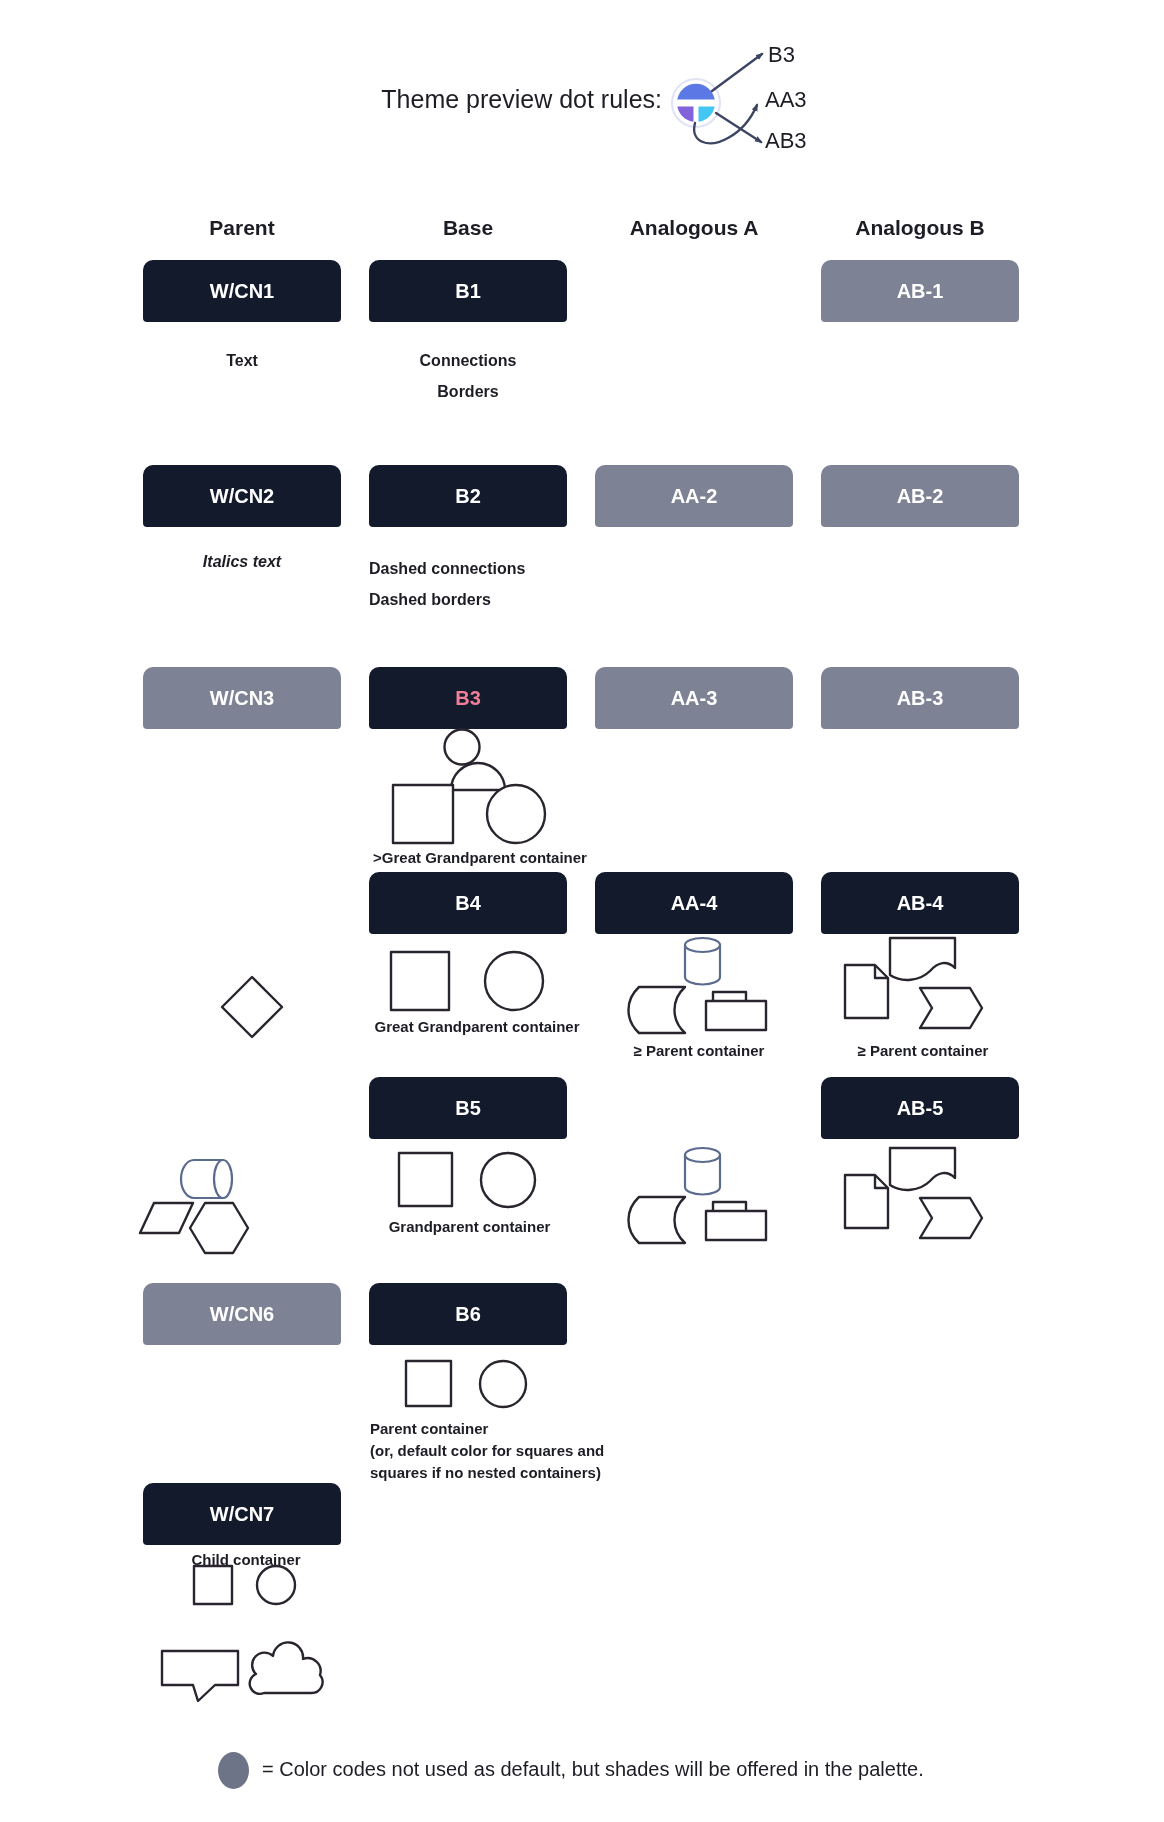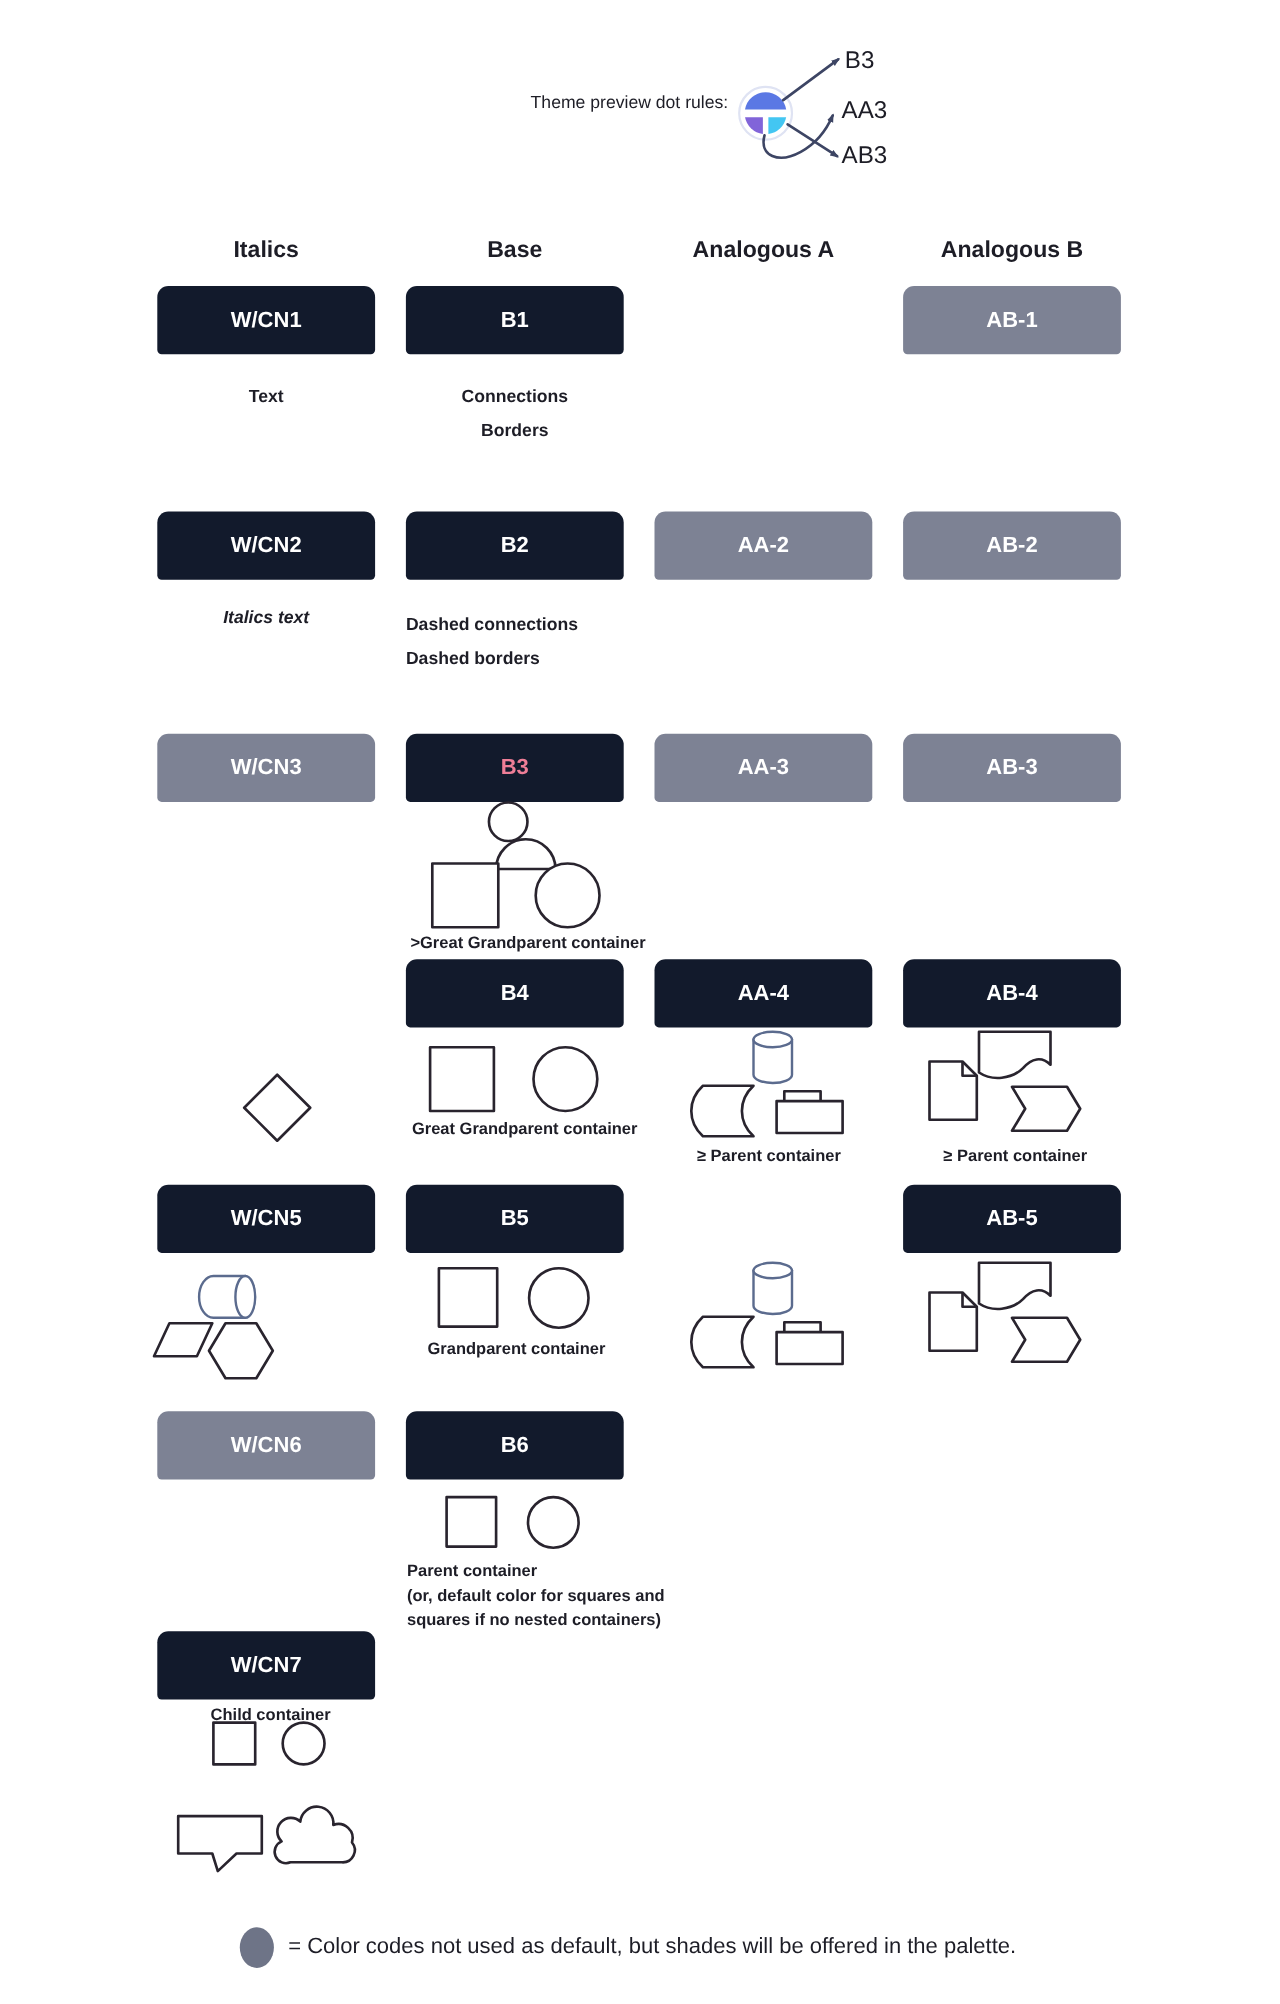--- a/index.html
+++ b/index.html
@@ -2,21 +2,21 @@
 <html style="--swatch-dark: #121a2c; --swatch-gray: #7d8294; --accent-pink: #ef7e97; --dot-blue: #5b78e4; --dot-purple: #8164d9; --dot-cyan: #43c6f2; --ring: #dfe3f3; --arrow-navy: #3d4564; --shape-stroke: #29242e; --cylinder-stroke: #5b6b8e; --legend-gray: #6e7487; --text-dark: #1d1d26;"><head>
 <meta charset="utf-8">
 <style>
   html,body{margin:0;padding:0;background:#fff;}
   .canvas{
     position:relative;width:1164px;height:1822px;background:#fff;overflow:hidden;
     font-family:"Liberation Sans",sans-serif;color:var(--text-dark,#1d1d26);
   }
   .title{
     position:absolute;left:300px;top:85px;width:362px;text-align:right;
-    font-size:16px;font-weight:400;color:var(--text-dark);
+    font-size:25px;font-weight:400;color:var(--text-dark);
   }
   .col-header{
     position:absolute;top:216px;width:198px;text-align:center;
     font-size:21px;font-weight:700;color:var(--text-dark);
   }
   .swatch{
     position:absolute;width:198px;height:62px;border-radius:10px 10px 4px 4px;
     color:#fff;font-size:20px;font-weight:700;text-align:center;line-height:62px;
   }
   .swatch.dark{background:var(--swatch-dark);}
@@ -64,21 +64,21 @@
     <path class="slice-purple" d="M43.5,84.5 L43.5,99.8 A19,19 0 0 1 27.3,84.5 Z"></path>
     <path class="slice-cyan" d="M48.5,84.5 L64.7,84.5 A19,19 0 0 1 48.5,99.8 Z"></path>
     <path class="arrow" d="M62,69 L112,32" marker-end="url(#ah)"></path>
     <path class="arrow" d="M45,101 C40,120 58,127 78,116 C91,109 101,97 107,83" marker-end="url(#ah)"></path>
     <path class="arrow" d="M66,91 L111,120" marker-end="url(#ah)"></path>
     <text class="dot-label" x="118" y="40">B3</text>
     <text class="dot-label" x="115" y="85">AA3</text>
     <text class="dot-label" x="115" y="126">AB3</text>
   </svg>
 
-  <div class="col-header" style="left:143px">Italics</div>
+  <div class="col-header" style="left:143px">Parent</div>
   <div class="col-header" style="left:369px">Base</div>
   <div class="col-header" style="left:595px">Analogous A</div>
   <div class="col-header" style="left:821px">Analogous B</div>
 
   <div class="swatch dark" style="left:143px;top:260px">W/CN1</div>
   <div class="swatch dark" style="left:369px;top:260px">B1</div>
   <div class="swatch gray" style="left:821px;top:260px">AB-1</div>
   <div class="note big center" style="left:143px;top:345px;width:198px">Text</div>
   <div class="note big center" style="left:369px;top:345px;width:198px">
     <div>Connections</div>
@@ -132,21 +132,20 @@
   <div class="note small center" style="left:604px;top:1040px;width:190px">≥ Parent container</div>
 
   <svg class="shape-svg" style="left:835px;top:930px" width="160" height="105" viewBox="0 0 160 105">
     <path class="stroked" d="M10,35 L40,35 L53,48 L53,88 L10,88 Z"></path>
     <path class="foldline" d="M40,35 L40,48 L53,48"></path>
     <path class="stroked" d="M55,8 L120,8 L120,38 C112,30 103,32 95,41 C85,51 67,53 55,45 Z"></path>
     <path class="stroked" d="M85,58 L135,58 L147,78 L135,98 L85,98 L97,78 Z"></path>
   </svg>
   <div class="note small center" style="left:828px;top:1040px;width:190px">≥ Parent container</div>
 
-  <div class="swatch dark" style="left:143px;top:1077px">W/CN5</div>
   <div class="swatch dark" style="left:369px;top:1077px">B5</div>
   <div class="swatch dark" style="left:821px;top:1077px">AB-5</div>
 
   <svg class="shape-svg" style="left:130px;top:1145px" width="130" height="115" viewBox="0 0 130 115">
     <path class="cyl" d="M93,15 L64,15 A13,19 0 0 0 64,53 L93,53 Z"></path>
     <ellipse class="cyl" cx="93" cy="34" rx="9" ry="19"></ellipse>
     <polygon class="stroked" points="24,58 63,58 49,88 10,88"></polygon>
     <polygon class="stroked" points="75,58 103,58 118,83 103,108 75,108 60,83"></polygon>
   </svg>
 

